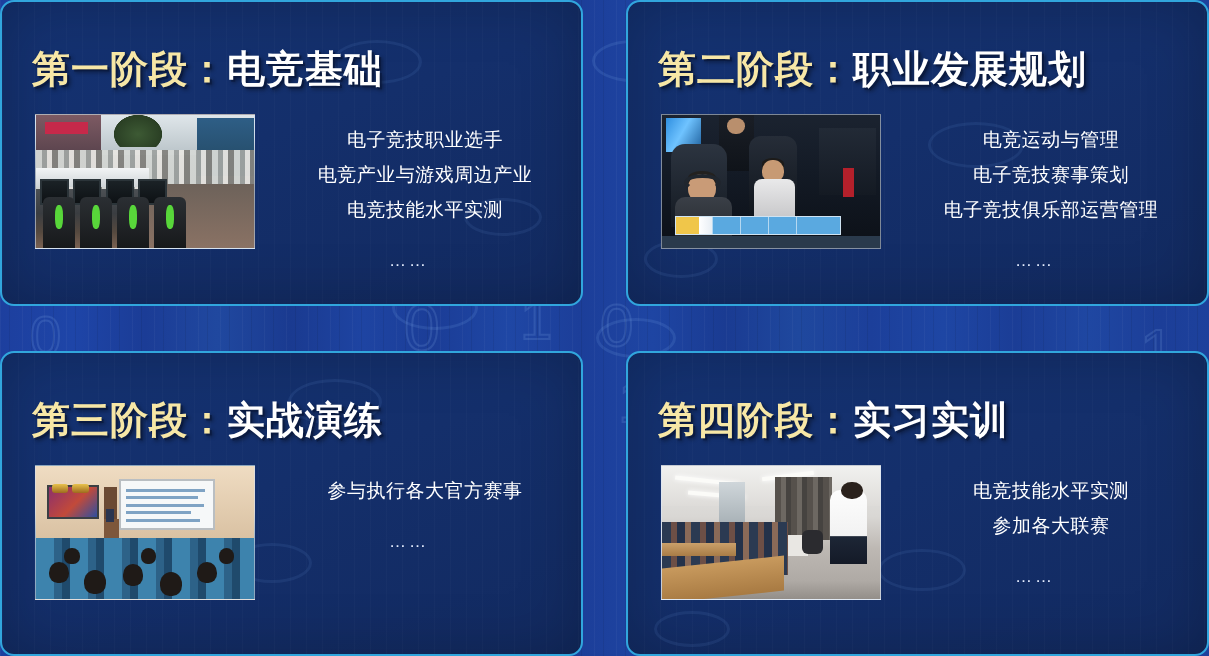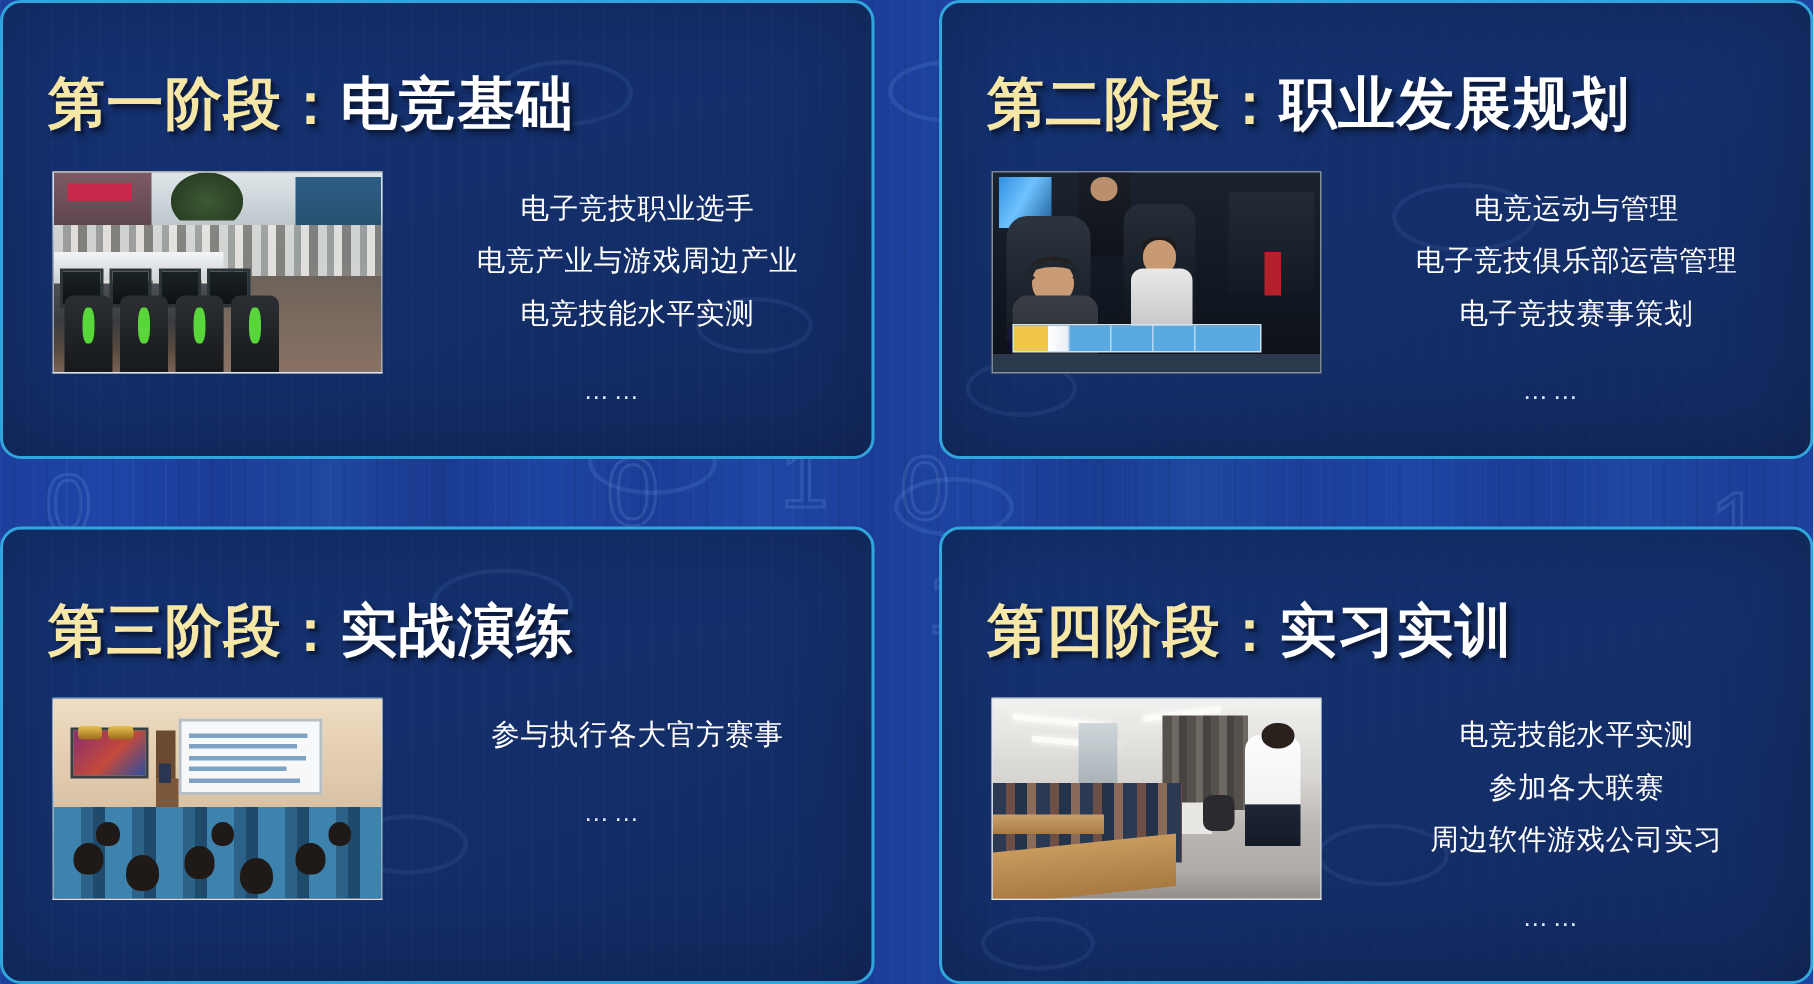--- a/index.html
+++ b/index.html
@@ -345,22 +345,22 @@
           <div class="ph score">
             <span class="seg" style="left:22%"></span>
             <span class="seg" style="left:39%"></span>
             <span class="seg" style="left:56%"></span>
             <span class="seg" style="left:73%"></span>
           </div>
           <div class="ph strip"></div>
         </div>
         <div class="list">
           <div class="line">电竞运动与管理</div>
+          <div class="line">电子竞技赛事策划</div>
           <div class="line">电子竞技俱乐部运营管理</div>
-          <div class="line">电子竞技赛事策划</div>
           <div class="dots">……</div>
         </div>
       </div>
     </div>
 
     <div class="panel panel-3">
       <div class="panel-deco" style="left:286px; top:26px; width:94px; height:46px;"></div>
       <div class="panel-deco" style="left:230px; top:190px; width:80px; height:40px;"></div>
 
       <div class="p-title">
@@ -423,20 +423,19 @@
           <div class="ph crowd"></div>
           <div class="ph desk2"></div>
           <div class="ph floor"></div>
           <div class="ph deskf"></div>
           <div class="ph man"></div>
           <div class="ph manH"></div>
         </div>
         <div class="list">
           <div class="line">电竞技能水平实测</div>
           <div class="line">参加各大联赛</div>
-          <div class="line">周边软件游戏公司实习</div>
           <div class="dots">……</div>
         </div>
       </div>
     </div>
 
   </div>
 </div>
 
 </body></html>

